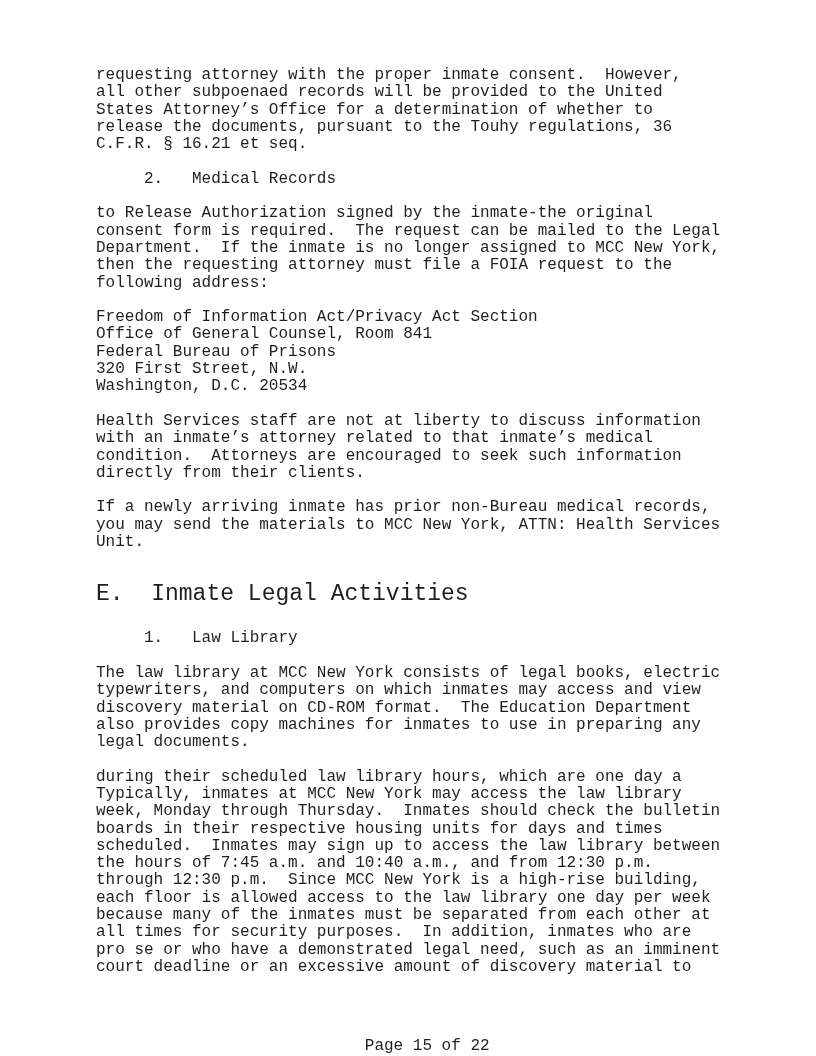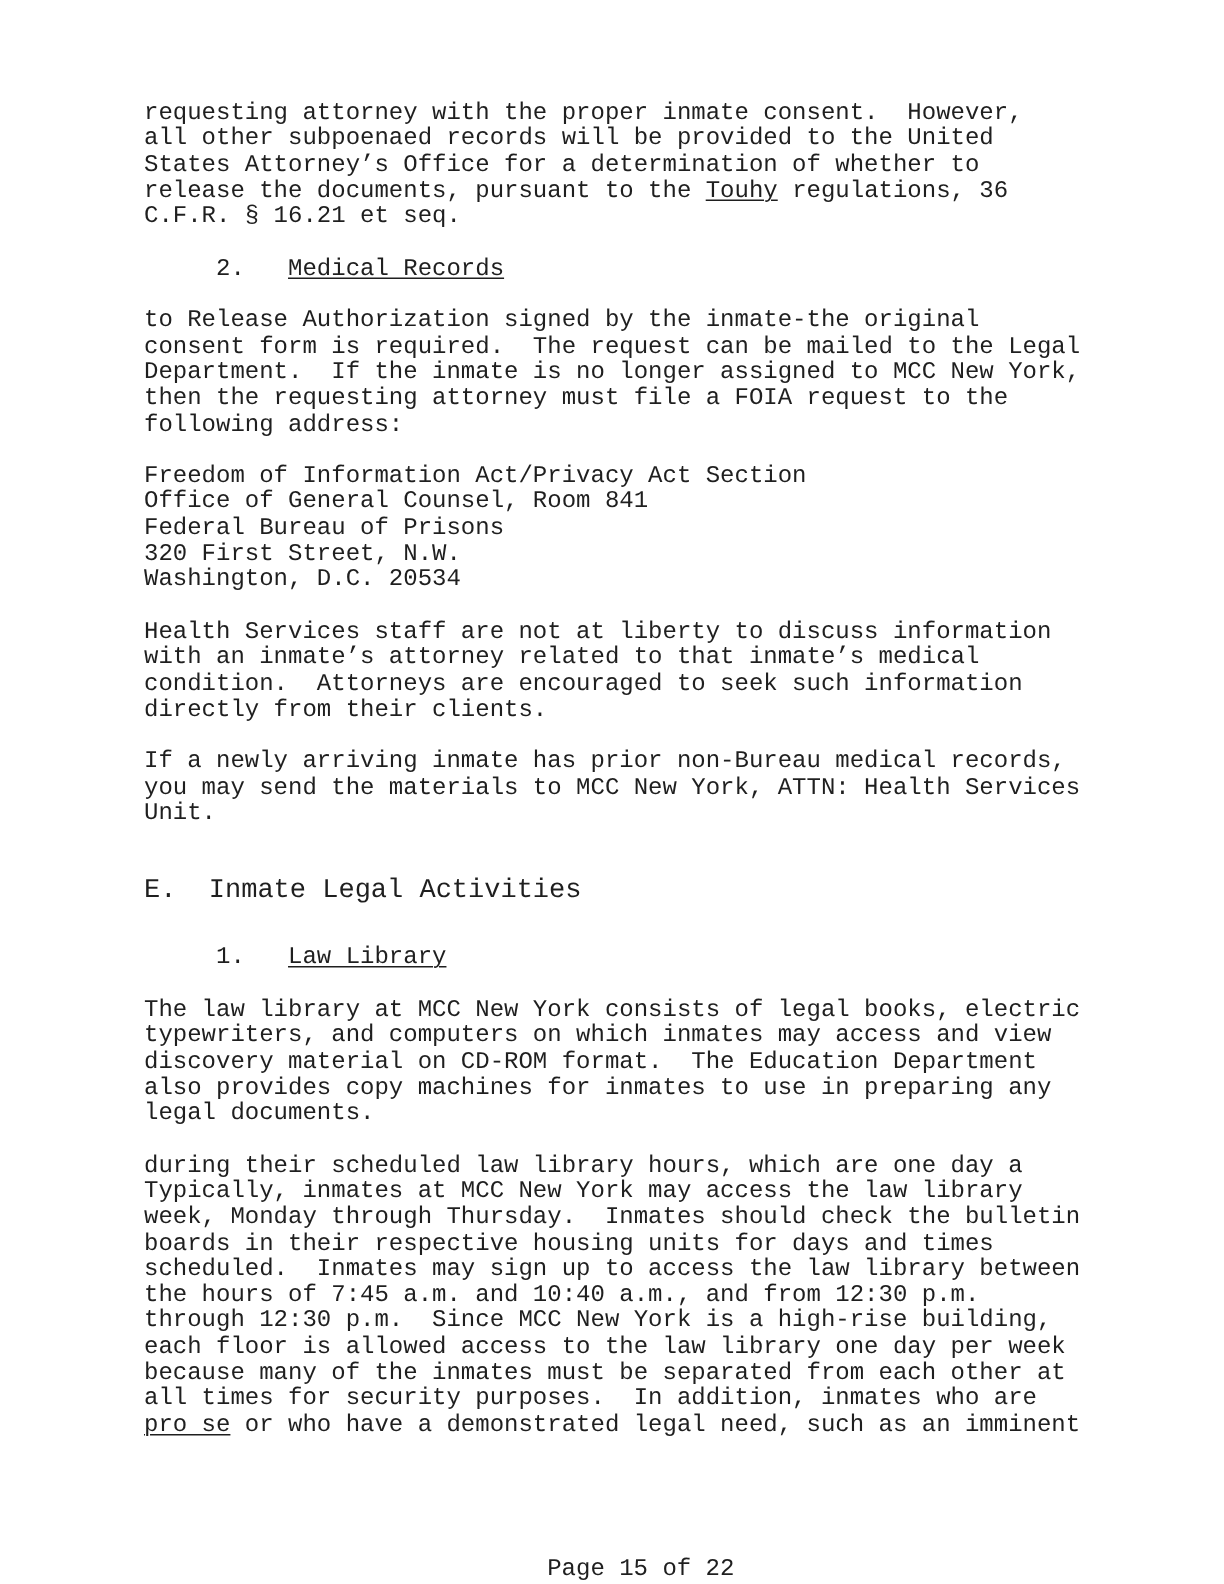--- a/index.html
+++ b/index.html
@@ -28,28 +28,27 @@
     width: 660px;
   }
   .block {
     margin: 0 0 17.3px 0;
   }
   .line {
     white-space: pre;
     line-height: 17.3px;
   }
   .u {
-    text-decoration: underline;
     text-decoration-thickness: 1px;
     text-underline-offset: 2px;
   }
   .main-heading {
     margin-top: 28px;
     margin-bottom: 21px;
-    font-size: 18px;
+    font-size: 23px;
   }
   .main-heading .line {
     line-height: 30px;
   }
   .footer {
     position: absolute;
     left: 0;
     right: 0;
     top: 1021px;
     text-align: center;
@@ -115,18 +114,19 @@
         <div class="line"><span>Typically, inmates at MCC New York may access the law library</span></div>
         <div class="line"><span>week, Monday through Thursday.  Inmates should check the bulletin</span></div>
         <div class="line"><span>boards in their respective housing units for days and times</span></div>
         <div class="line"><span>scheduled.  Inmates may sign up to access the law library between</span></div>
         <div class="line"><span>the hours of 7:45 a.m. and 10:40 a.m., and from 12:30 p.m.</span></div>
         <div class="line"><span>through 12:30 p.m.  Since MCC New York is a high-rise building,</span></div>
         <div class="line"><span>each floor is allowed access to the law library one day per week</span></div>
         <div class="line"><span>because many of the inmates must be separated from each other at</span></div>
         <div class="line"><span>all times for security purposes.  In addition, inmates who are</span></div>
         <div class="line"><span class="u">pro se</span><span> or who have a demonstrated legal need, such as an imminent</span></div>
+        <div class="line"><span>court deadline or an excessive amount of discovery material to</span></div>
       </div>
     </div>
   <div class="footer">
     <span>Page 15 of 22</span>
   </div>
 </div>
 
 </body></html>

